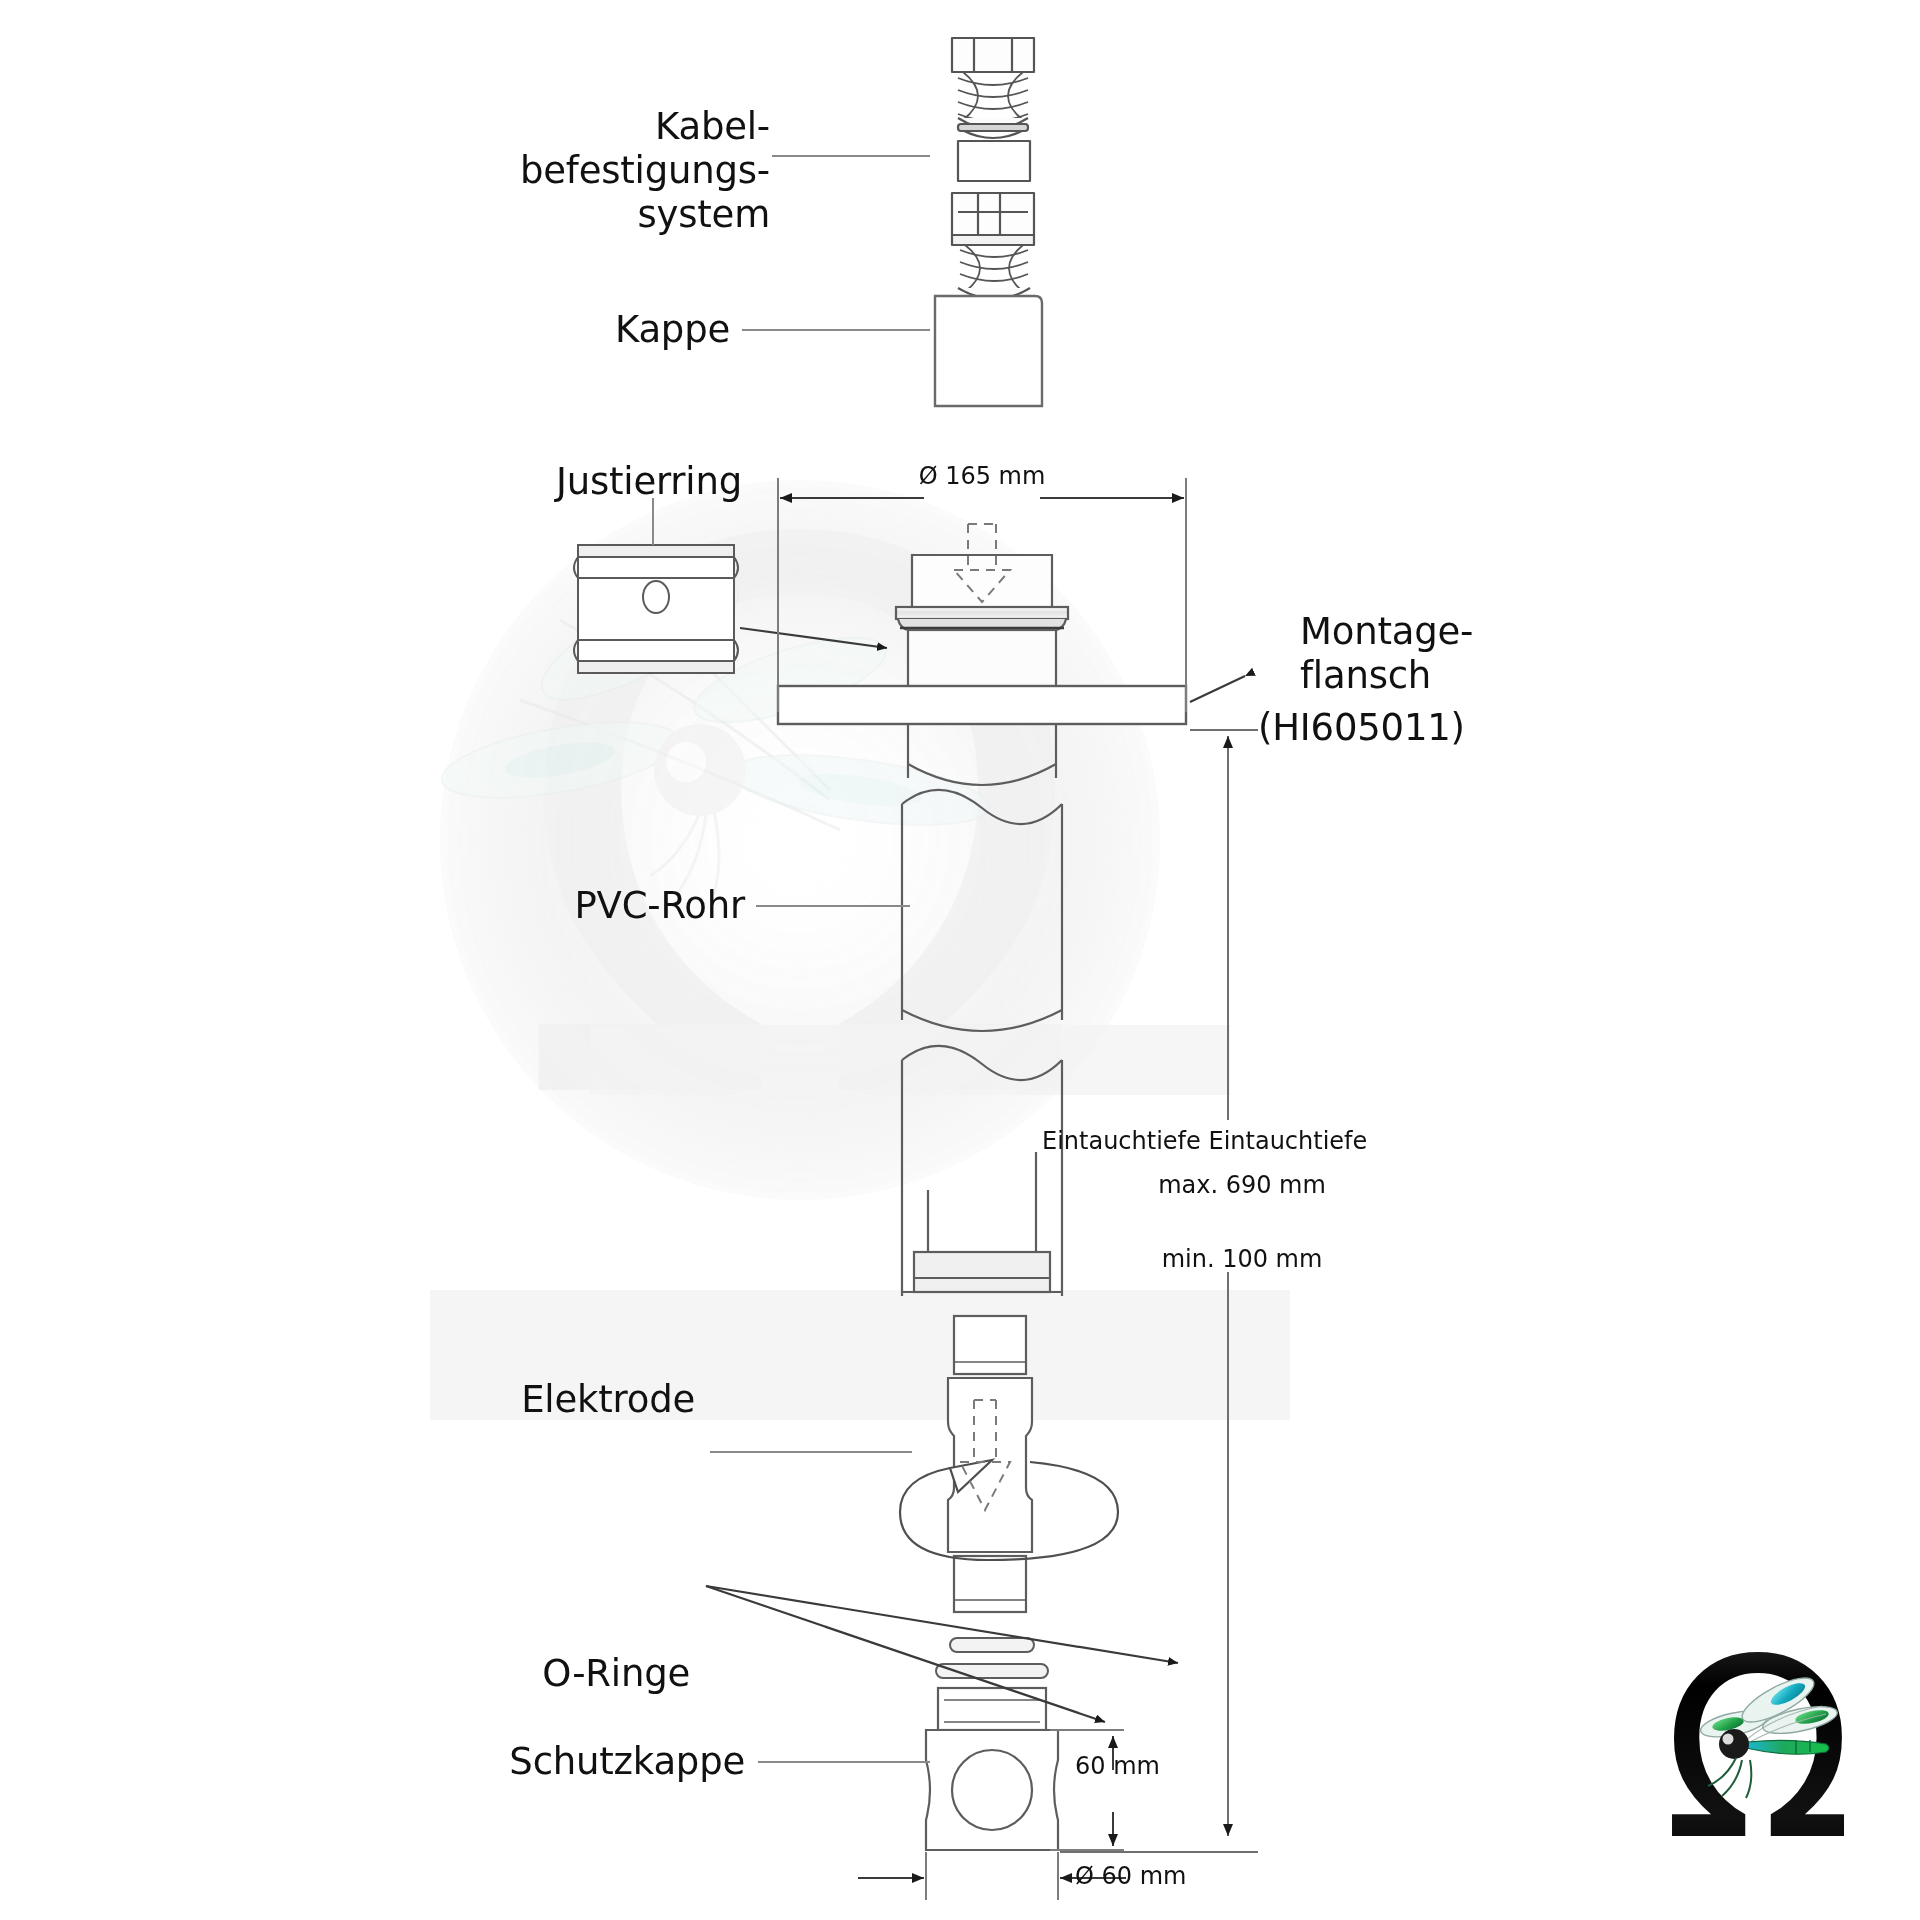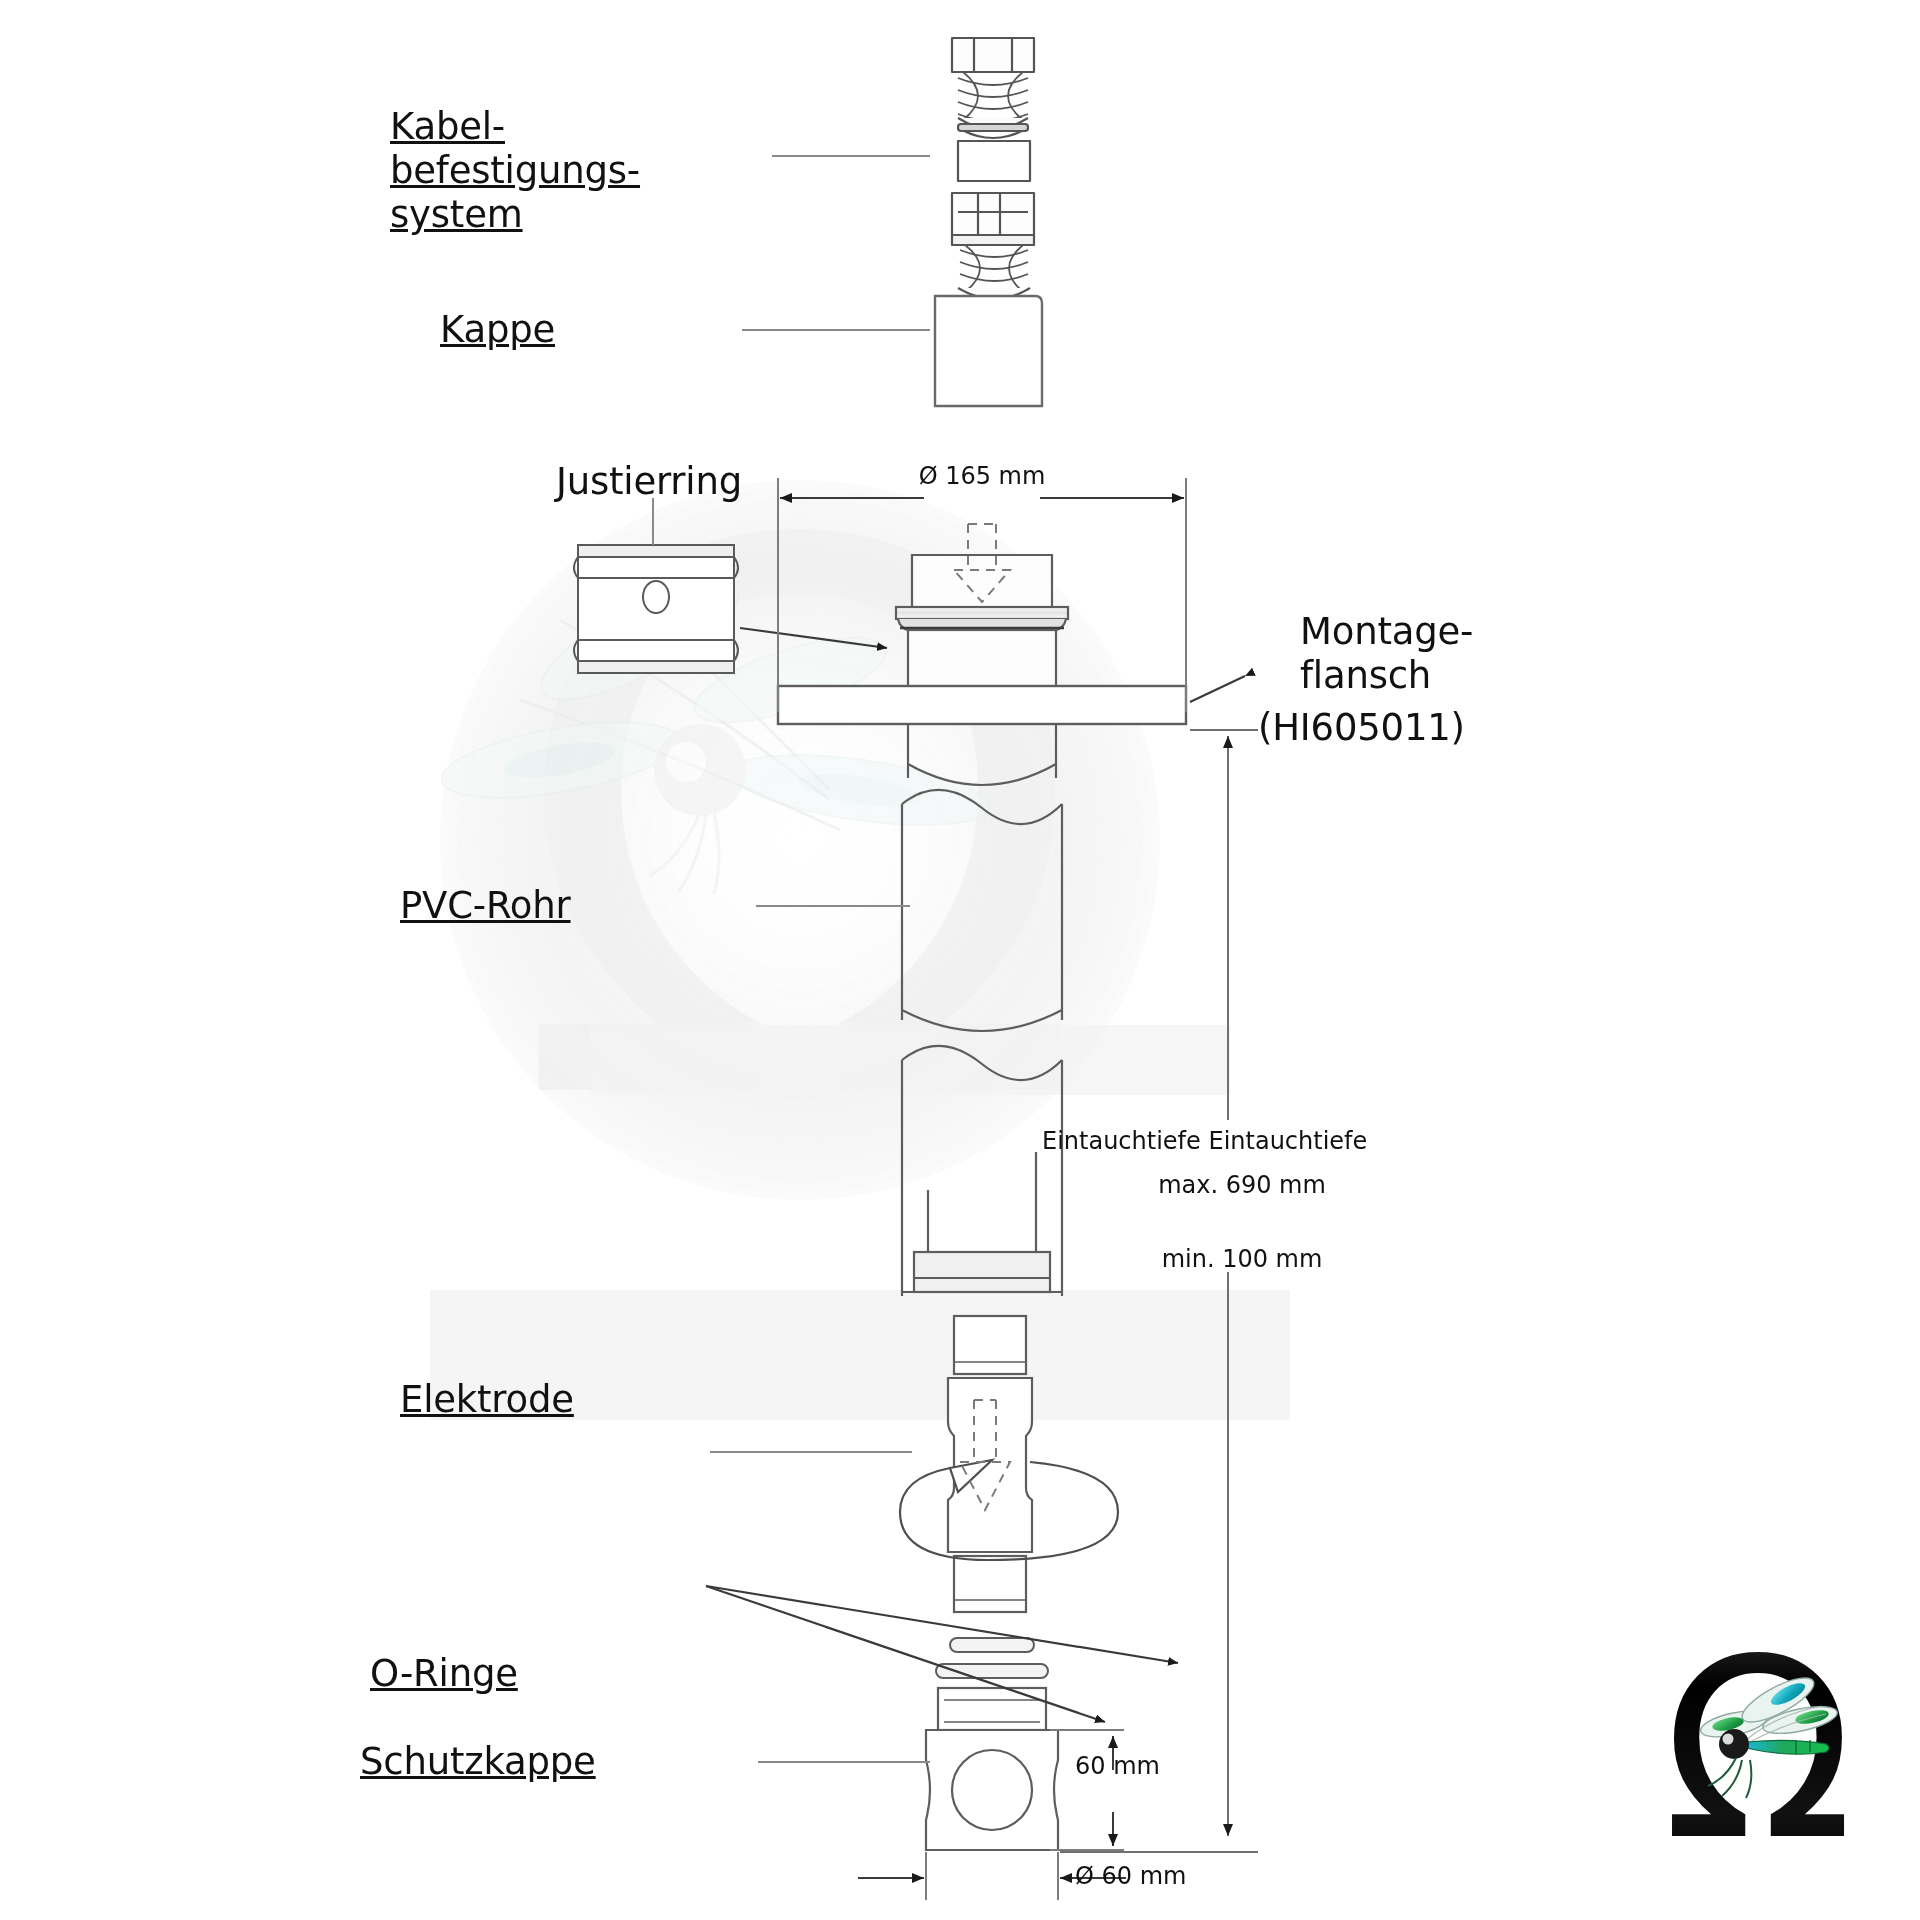--- a/index.html
+++ b/index.html
@@ -14,21 +14,21 @@
   #stage{position:absolute;inset:0;width:1920px;height:1920px;}
   svg#drawing{position:absolute;left:0;top:0;width:1920px;height:1920px;}
   .lbl{
     position:absolute;
     font-size:37px;
     line-height:44px;
     color:#111;
     white-space:pre;
     letter-spacing:-0.2px;
   }
-  .lbl.right{text-decoration:underline;}
+  .lbl.right{text-align:right;}
   .dim{
     position:absolute;
     font-size:24px;
     line-height:43px;
     color:#111;
     white-space:pre;
   }
   .dim.center{text-align:center;}
 </style>
 </head>

